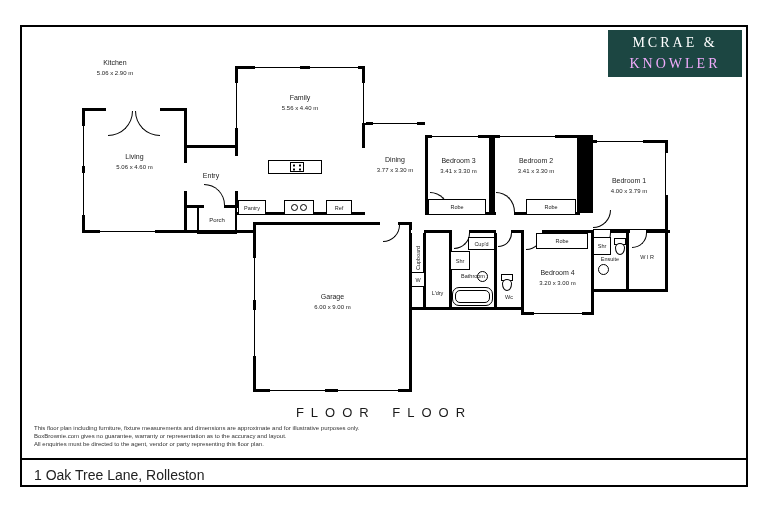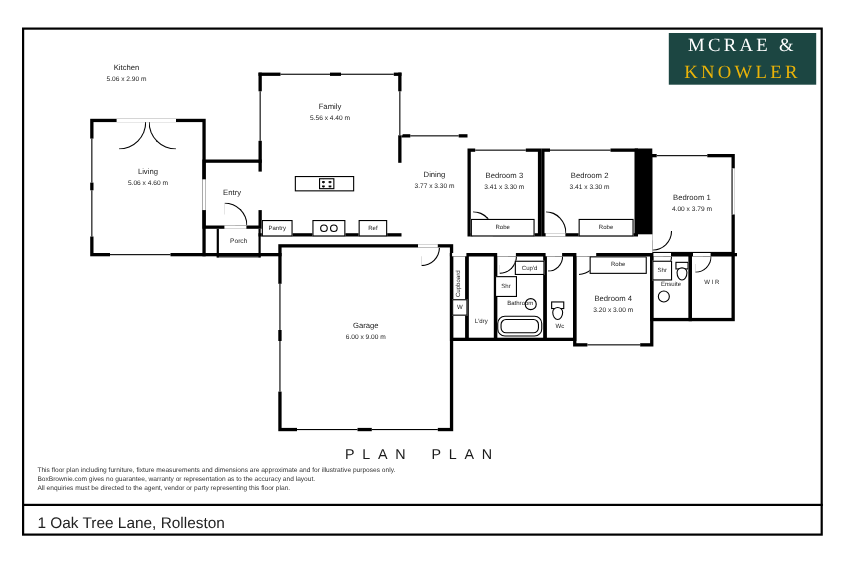--- a/index.html
+++ b/index.html
@@ -2,21 +2,21 @@
 <html><head>
 <meta charset="utf-8">
 <style>
   * { margin:0; padding:0; box-sizing:border-box; }
   html,body { width:768px; height:512px; background:#fff; overflow:hidden;
               font-family:"Liberation Sans", sans-serif; position:relative; color:#222; }
   .frame { position:absolute; left:20px; top:25px; width:728px; height:462px;
            border:2px solid #000; background:#fff; }
   .logo { position:absolute; left:586px; top:3px; width:134px; height:47px;
           display:flex; flex-direction:column; align-items:center; justify-content:center;
-          font-family:"Liberation Serif", serif; font-size:17px; letter-spacing:3px; line-height:1.45; }
+          font-family:"Liberation Serif", serif; font-size:14px; letter-spacing:3px; line-height:1.45; }
   .plan { position:absolute; left:48px; top:31px; width:610px; height:350px; }
   .room { position:absolute; border:3px solid #000; }
   .rlabel { position:absolute; inset:0; display:flex; flex-direction:column; align-items:center;
             justify-content:center; text-align:center; line-height:1.55; }
   .nm { font-size:7px; }
   .dm { font-size:6px; }
   .albl { position:absolute; font-size:5.5px; text-align:center; }
   .wall { position:absolute; background:#000; }
   .gap { position:absolute; background:#fff; }
   .winH { position:absolute; height:5px; background:#fff; }
@@ -48,21 +48,21 @@
   .divider { position:absolute; left:-2px; right:-2px; top:431px; height:2px; background:#000; }
   .address { position:absolute; left:12px; top:440px; font-size:14px; color:#222; }
 </style>
 </head>
 <body>
 
 <div class="frame">
 
   <div class="logo" style="background-color: rgb(28, 70, 66);">
     <span style="color: rgb(255, 255, 255);">MCRAE &amp;</span>
-    <span style="color: #eab308;">KNOWLER</span>
+    <span style="color: #f0abfc;">KNOWLER</span>
   </div>
 
   <div class="plan">
 
     <div class="room" style="left:165px;top:8px;width:130px;height:82px;border-bottom:none">
       <div class="rlabel" style="padding-bottom:10px">
         <span class="nm">Family</span>
         <span class="dm">5.56 x 4.40 m</span>
       </div>
     </div>
@@ -237,21 +237,21 @@
     <div class="van" style="left:528px;top:206px;width:11px;height:11px"></div>
 
     <div class="albl" style="left:353px;top:232px;width:29px">L'dry</div>
     <div class="albl" style="left:377px;top:215px;width:52px">Bathroom</div>
     <div class="albl" style="left:424px;top:236px;width:30px">Wc</div>
     <div class="albl" style="left:521px;top:198px;width:38px">Ensuite</div>
     <div class="albl" style="left:556px;top:196px;width:42px">W I R</div>
 
   </div>
 
-  <div class="ptitle">PLAN PLAN</div>
+  <div class="ptitle">FLOOR FLOOR</div>
 
   <div class="disc">
     <div>This floor plan including furniture, fixture measurements and dimensions are approximate and for illustrative purposes only.</div>
     <div>BoxBrownie.com gives no guarantee, warranty or representation as to the accuracy and layout.</div>
     <div>All enquiries must be directed to the agent, vendor or party representing this floor plan.</div>
   </div>
 
   <div class="divider"></div>
   <div class="address">1 Oak Tree Lane, Rolleston</div>
 

